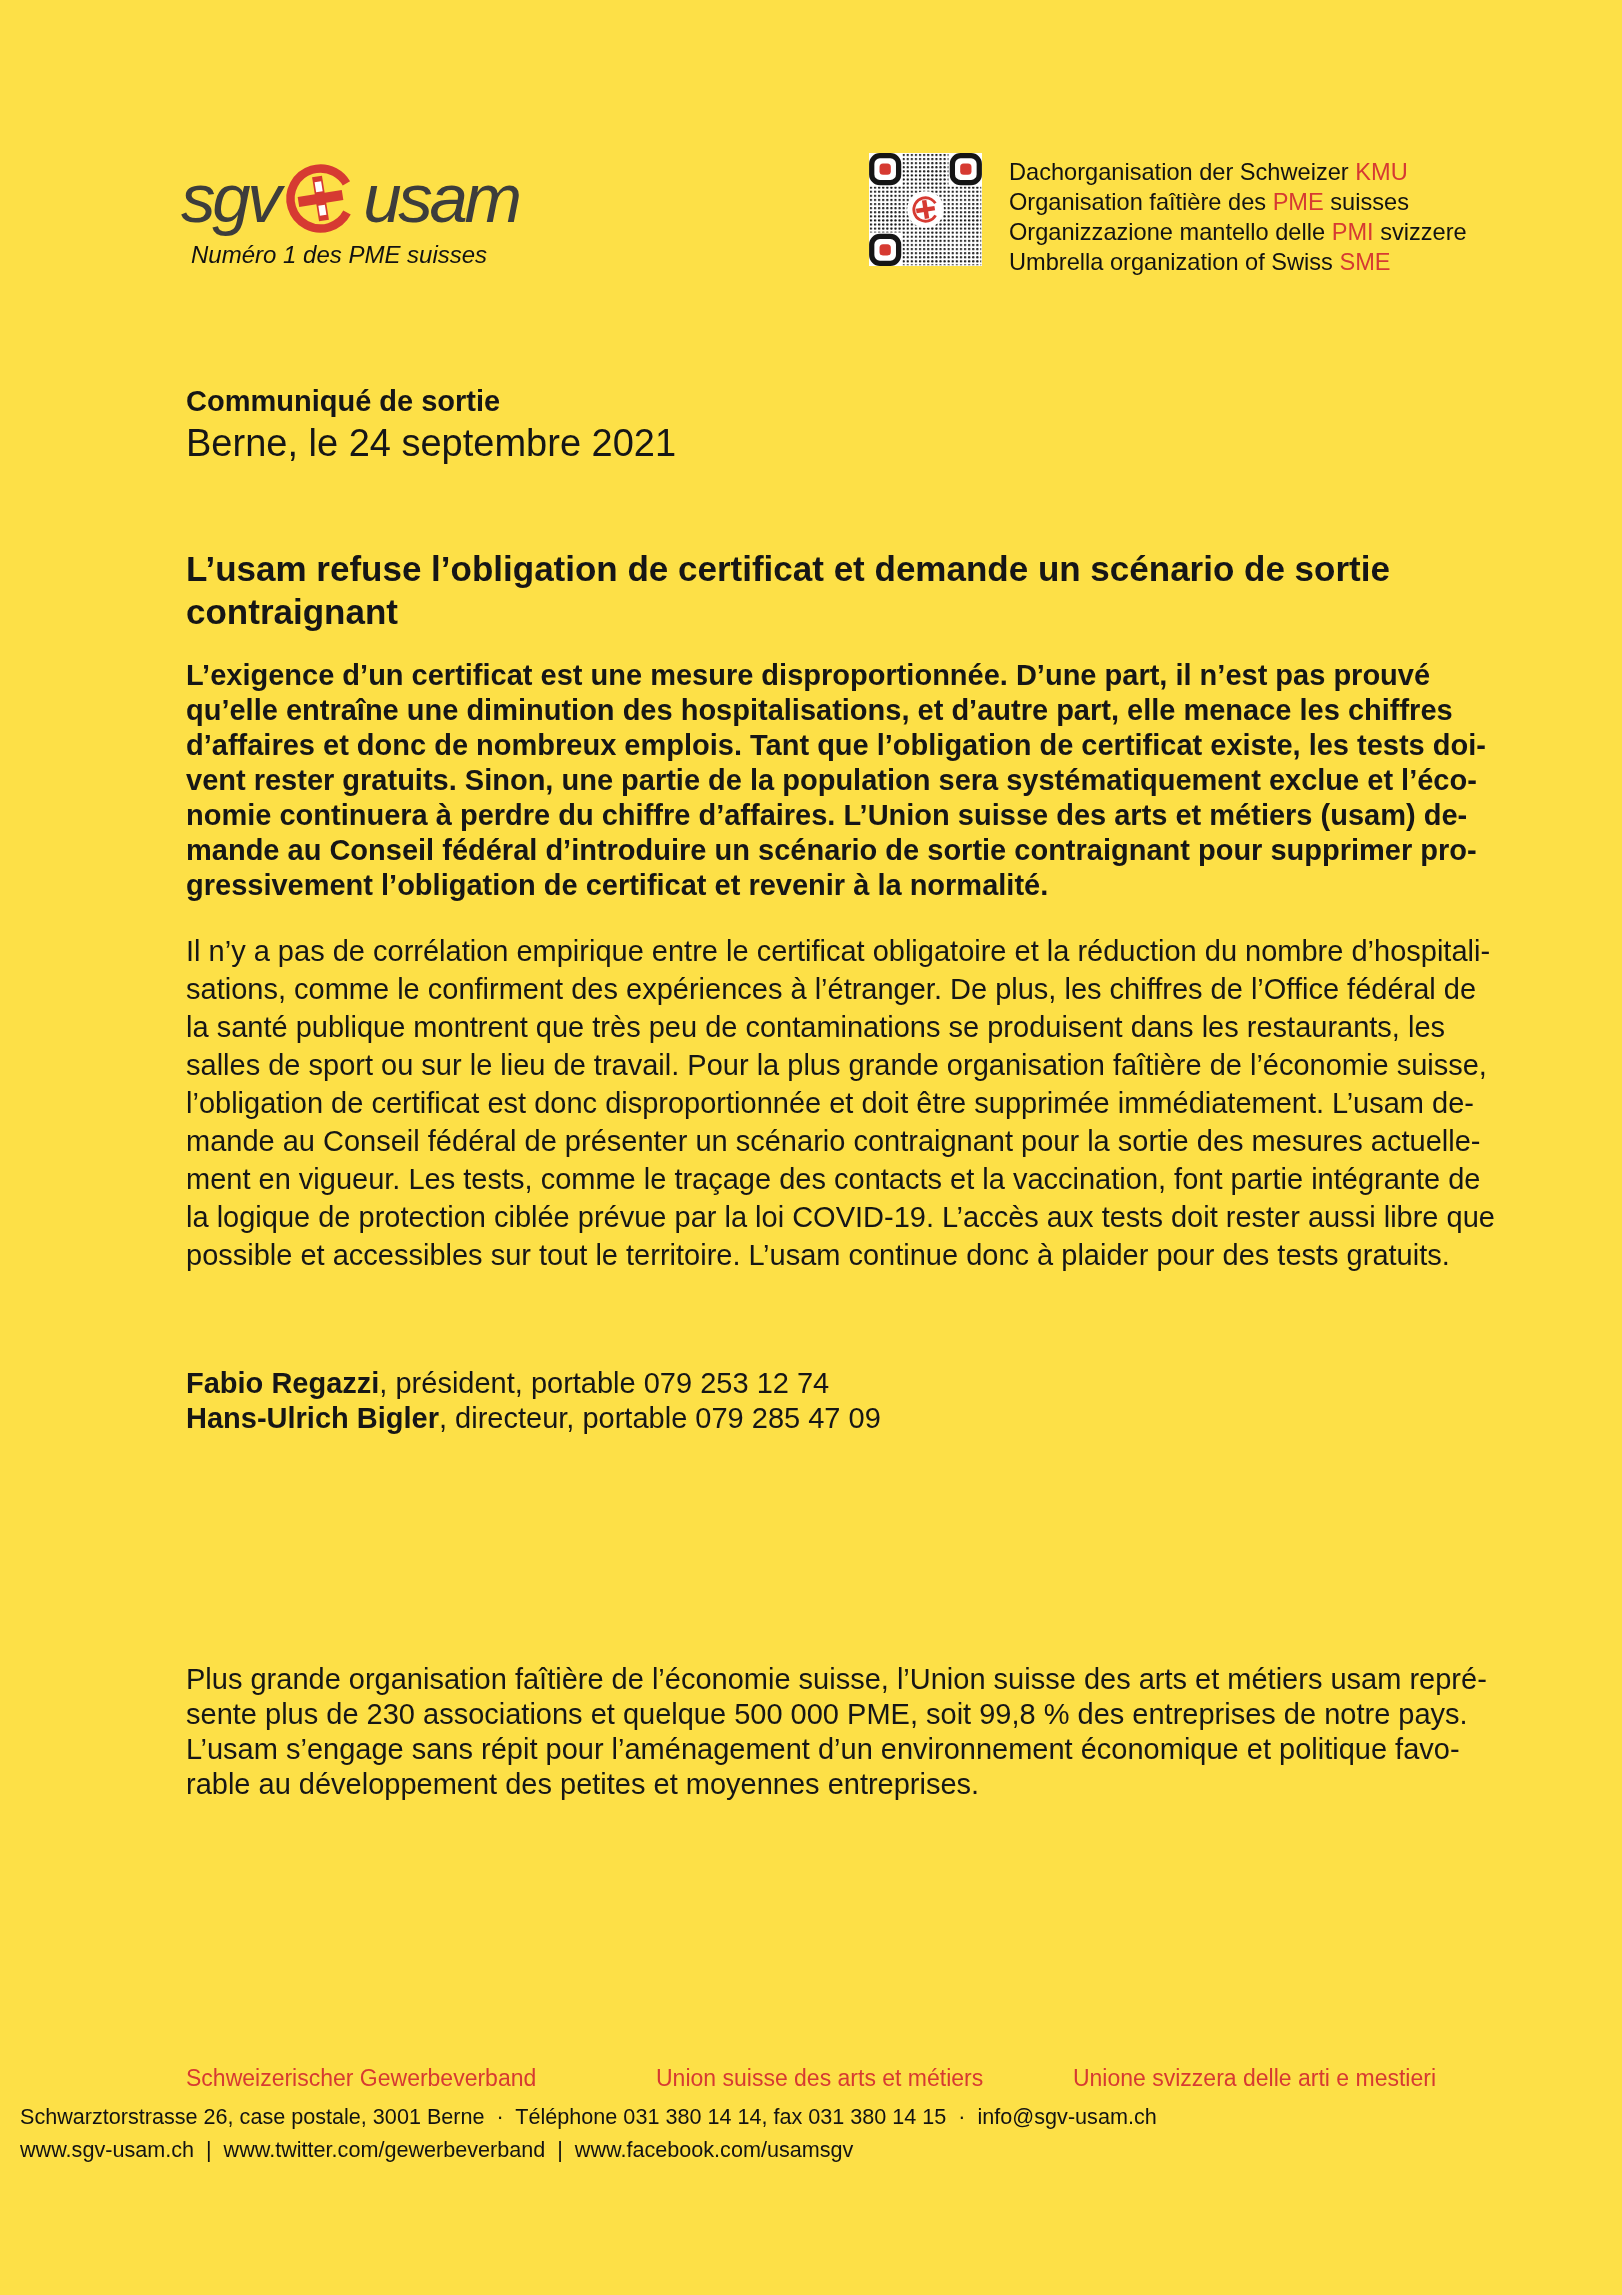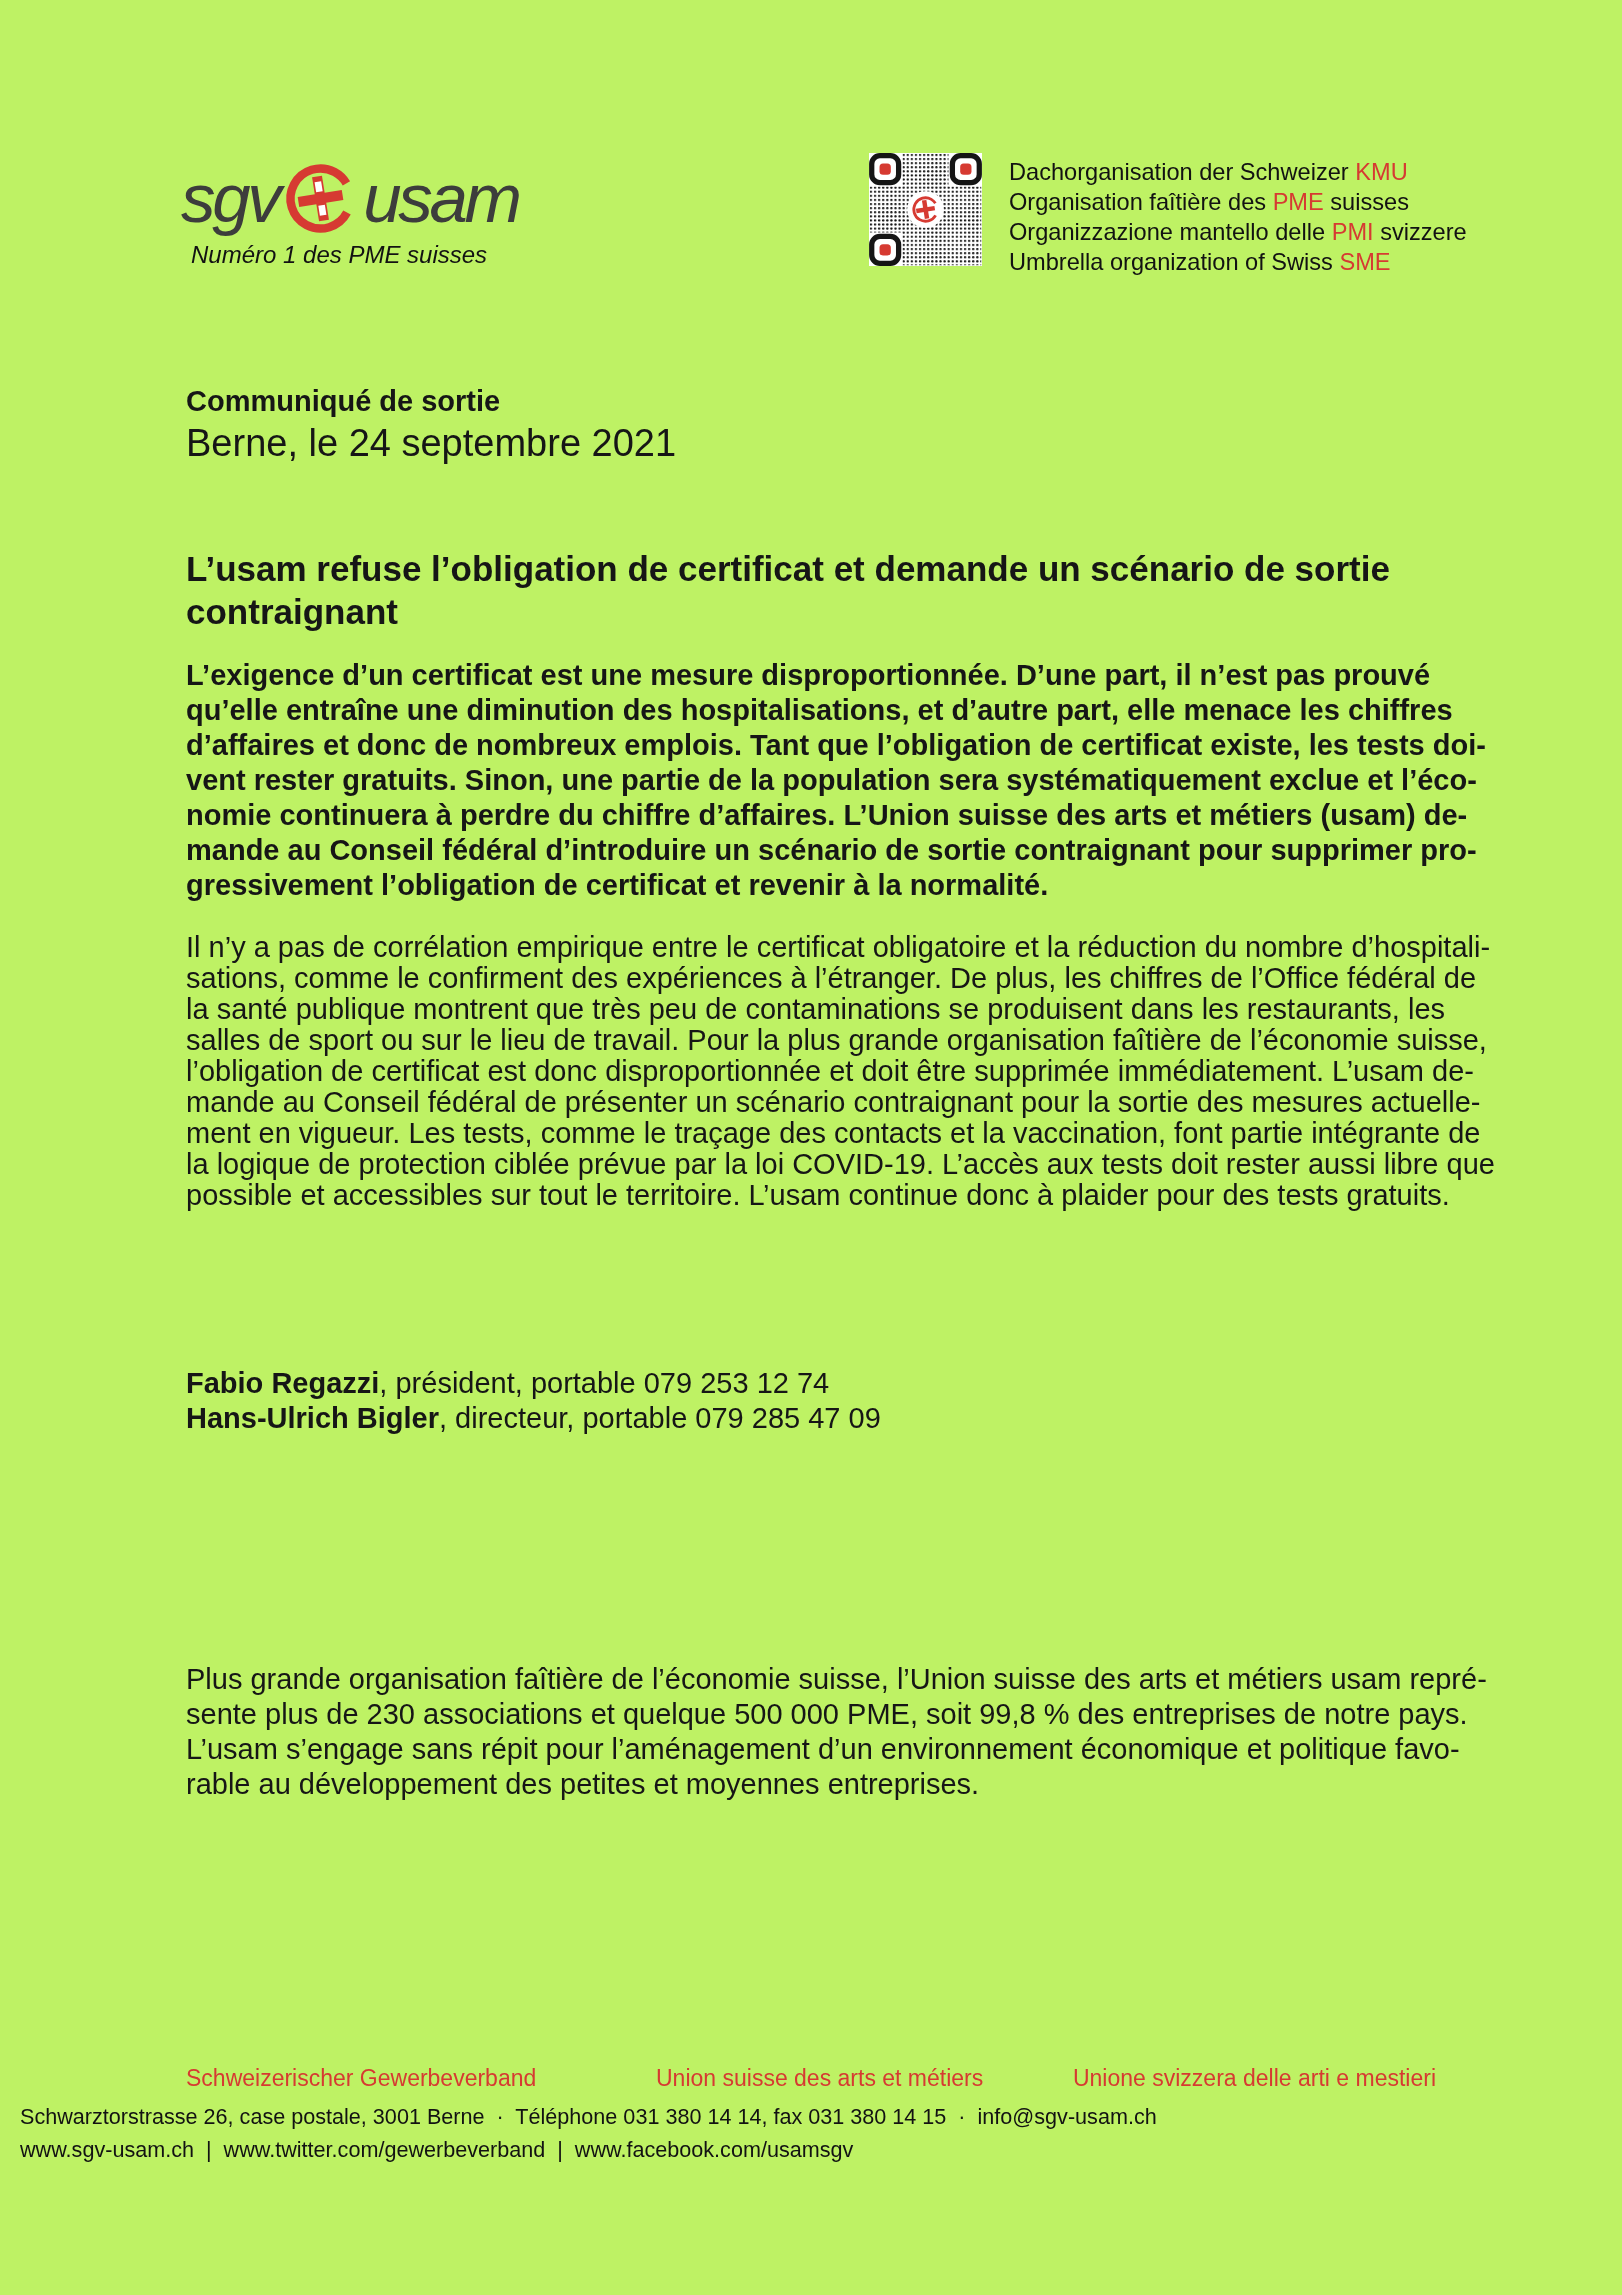--- a/index.html
+++ b/index.html
@@ -1,40 +1,40 @@
 <!DOCTYPE html>
 <html style="font-size:10.5px"><head>
 <meta charset="utf-8">
 <style>
   html,body{margin:0;padding:0;background:#888;}
   .page{
     position:relative;
     width:1622px;height:2295px;
-    background:#bef264;
+    background:#fde047;
     overflow:hidden;
     font-family:"Liberation Sans","DejaVu Sans",sans-serif;
     color:#161616;
   }
   
   .logo-row{position:absolute;left:181px;top:160px;display:flex;align-items:center;}
   .logo-word{font-size:69px;font-style:italic;color:#3d3d3c;letter-spacing:-3.3px;line-height:1;}
   .logo-mark{width:77px;height:77px;margin:0 3.9px;}
   .logo-tagline{position:absolute;left:191px;top:241px;font-size:24px;font-style:italic;color:#121212;white-space:pre;}
   
   .qr{position:absolute;left:869px;top:153px;width:113px;height:113px;}
   .org-block{position:absolute;left:1009px;top:157px;font-size:23.6px;line-height:30px;color:#121212;}
   .org-line{white-space:pre;}
   .red{color:#d63a32;}
   
   .press-label{position:absolute;left:186px;top:385px;font-size:29px;font-weight:bold;white-space:pre;}
   .dateline{position:absolute;left:186px;top:422px;font-size:38px;white-space:pre;}
   
   .title{position:absolute;left:186px;top:547px;font-size:35px;font-weight:bold;line-height:43px;white-space:pre;}
   .lead{position:absolute;left:186px;top:658px;font-size:29px;font-weight:bold;line-height:35px;white-space:pre;}
-  .bodytext{position:absolute;left:186px;top:932px;font-size:29px;line-height:31px;white-space:pre;}
+  .bodytext{position:absolute;left:186px;top:932px;font-size:29px;line-height:38px;white-space:pre;}
   
   .contacts-heading{position:absolute;left:186px;top:1317px;font-size:29px;font-weight:bold;white-space:pre;}
   .contact-row{position:absolute;left:186px;font-size:29px;white-space:pre;}
   .contact-row.r1{top:1367px;text-align:right;}
   .contact-row.r2{top:1402px;}
   .contact-name{font-weight:bold;}
   
   .about{position:absolute;left:186px;top:1662px;font-size:29px;line-height:35px;white-space:pre;}
   
   .footer-name{position:absolute;top:2065px;font-size:23px;color:#d63a32;white-space:pre;}

